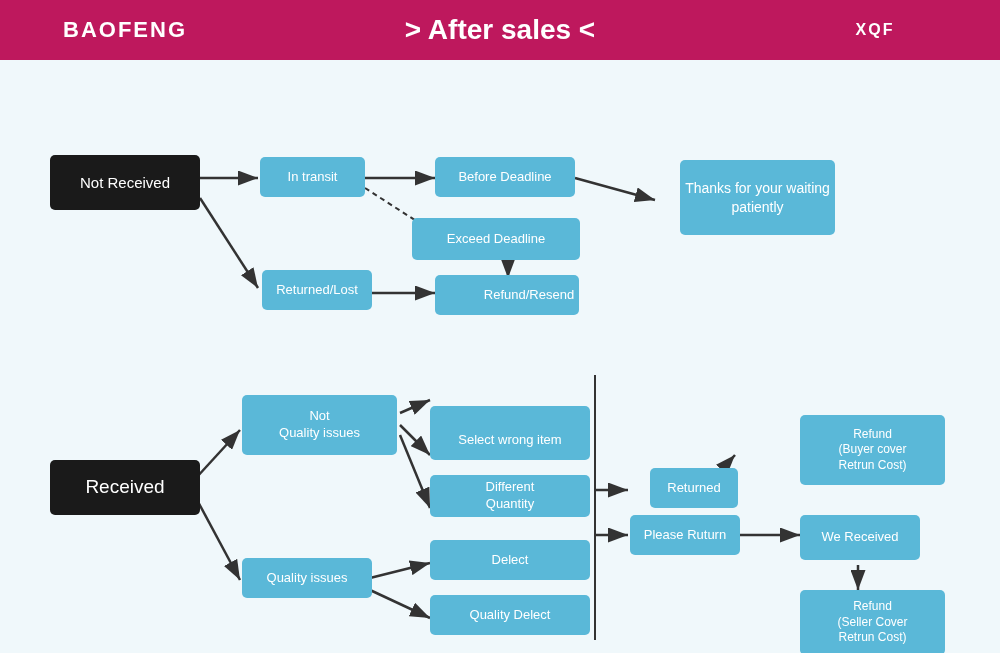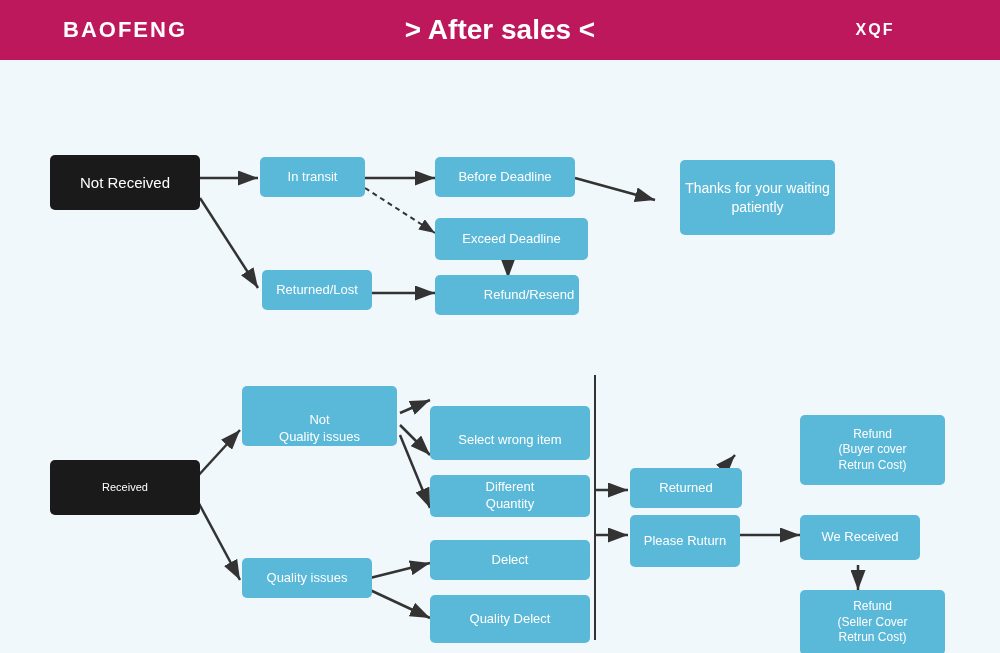--- a/index.html
+++ b/index.html
@@ -161,41 +161,41 @@
   </div>
 
   <div class="box box-blue" style="left:435px; top:97px; width:140px; height:40px;">
     <span>Before Deadline</span>
   </div>
 
   <div class="box box-blue" style="left:260px; top:97px; width:105px; height:40px;">
     <span>In transit</span>
   </div>
 
-  <div class="box box-blue" style="left:435px; top:158px; width:153px; height:42px;justify-content:center;">
+  <div class="box box-blue" style="left:412px; top:158px; width:168px; height:42px;justify-content:center;">
     <span>Exceed Deadline</span>
   </div>
 
   <div class="box box-blue" style="left:262px; top:210px; width:110px; height:40px;">
     <span>Returned/Lost</span>
   </div>
 
   <div class="box box-blue" style="left:680px; top:100px; width:155px; height:75px; font-size:14px;">
     <span>Thanks for your waiting patiently</span>
   </div>
 
   <div class="box box-blue" style="left:435px; top:215px; width:144px; height:40px;padding-left:44px;">
     <span>Refund/Resend</span>
   </div>
 
-  <div class="box box-dark" style="left:50px; top:400px; width:150px; height:55px; font-size:11px;">
+  <div class="box box-dark" style="left:50px; top:400px; width:150px; height:55px; font-size:19px;">
     <span>Received</span>
   </div>
 
-  <div class="box box-blue" style="left:242px; top:326px; width:155px; height:60px;align-items:flex-end;">
+  <div class="box box-blue" style="left:242px; top:335px; width:155px; height:60px;">
     <span style="white-space:pre-line;">Not
 Quality issues</span>
   </div>
 
   <div class="box box-blue" style="left:430px; top:310px; width:160px; height:40px;margin-top:36px;">
     <span>Not fit</span>
   </div>
 
   <div class="box box-blue" style="left:430px; top:360px; width:160px; height:40px;">
     <span>Select wrong item</span>
@@ -207,29 +207,29 @@
   </div>
 
   <div class="box box-blue" style="left:242px; top:498px; width:130px; height:40px;">
     <span>Quality issues</span>
   </div>
 
   <div class="box box-blue" style="left:430px; top:480px; width:160px; height:40px;">
     <span>Delect</span>
   </div>
 
-  <div class="box box-blue" style="left:430px; top:535px; width:160px; height:48px;">
+  <div class="box box-blue" style="left:430px; top:535px; width:160px; height:40px;">
     <span>Quality Delect</span>
   </div>
 
-  <div class="box box-blue" style="left:630px; top:408px; width:112px; height:40px;">
+  <div class="box box-blue" style="left:650px; top:408px; width:88px; height:40px;">
     <span>Returned</span>
   </div>
 
-  <div class="box box-blue" style="left:630px; top:455px; width:110px; height:52px;">
+  <div class="box box-blue" style="left:630px; top:455px; width:110px; height:40px;">
     <span>Please Ruturn</span>
   </div>
 
   <div class="box box-blue" style="left:800px; top:355px; width:145px; height:70px; font-size:12px;">
     <span style="white-space:pre-line;">Refund
 (Buyer cover
 Retrun Cost)</span>
   </div>
 
   <div class="box box-blue" style="left:800px; top:455px; width:120px; height:45px;">

